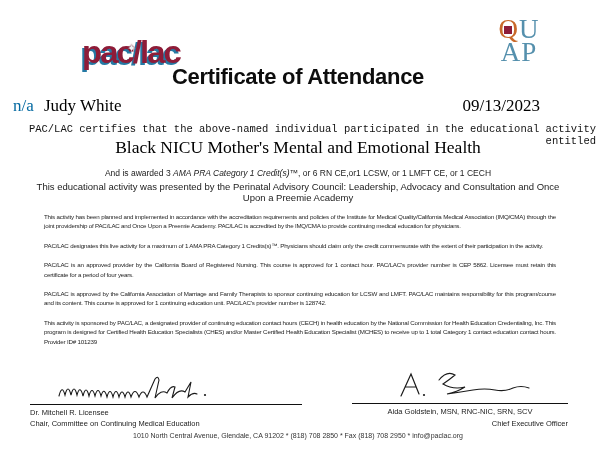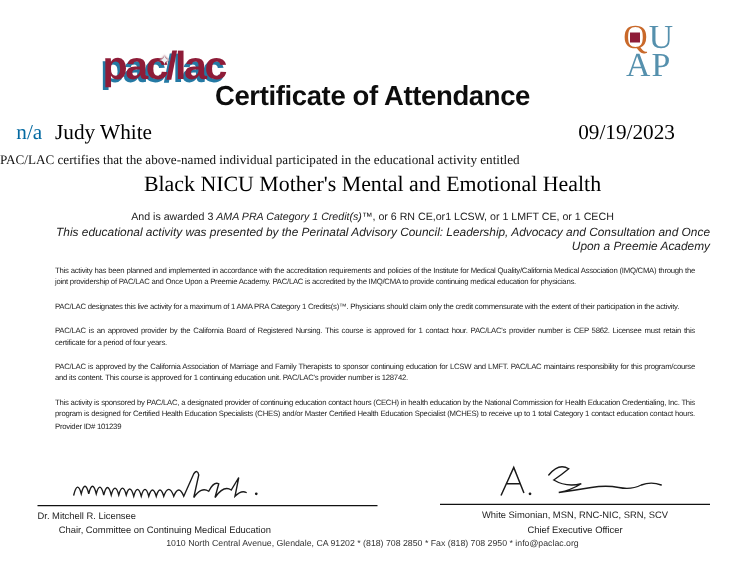--- a/index.html
+++ b/index.html
@@ -23,39 +23,39 @@
   .quap span{position:relative;z-index:1;}
 
   .cert-heading{left:0;right:0;top:64px;text-align:center;font-size:22px;font-weight:bold;
                 color:#0d0d0d;letter-spacing:-0.3px;}
 
   .serif{font-family:"Liberation Serif",serif;}
   .recipient-name{left:44px;top:96px;font-size:17px;color:#000;}
   .course-field{left:0;right:0;top:96px;text-align:left;font-size:17px;color:#0369a1;padding-left:13px;}
   .date-field{right:56px;top:96px;font-size:17px;color:#000;}
 
-  .certifies{left:0;right:0;top:123px;text-align:left;font-size:10.5px;color:#111;}
+  .certifies{left:0;right:0;top:123px;text-align:right;font-size:10.5px;color:#111;font-family:Liberation Mono, monospace;}
   .activity-title{left:0;right:0;top:137px;text-align:center;font-size:17.5px;color:#000;}
   .award{left:0;right:0;top:168px;text-align:center;font-size:8.5px;color:#222;}
   .award .it{font-style:italic;}
-  .presented{left:50%;top:181px;transform:translateX(-50%);width:540px;text-align:right;
-             font-style:italic;font-size:9.5px;line-height:11px;color:#222;}
+  .presented{left:50%;top:181px;transform:translateX(-50%);width:540px;text-align:center;
+             font-size:9.5px;line-height:11px;color:#222;}
 
   .paragraphs{left:44px;top:212px;width:512px;font-size:6.2px;letter-spacing:-0.2px;
               line-height:9.4px;text-align:justify;color:#1d1d1d;}
   .paragraphs p{margin:0 0 10px 0;}
 
   .sig-svg-left{left:55px;top:372px;}
   .sig-svg-right{left:395px;top:368px;}
   .sig-line-left{left:30px;top:404px;width:272px;border-top:1.5px solid #111;height:0;}
   .sig-line-right{left:352px;top:403px;width:216px;border-top:1.5px solid #111;height:0;}
   .sig-name-left{left:30px;top:408px;font-size:7.5px;color:#222;}
-  .sig-title-left{left:47px;top:419px;font-size:7.5px;color:#222;}
+  .sig-title-left{left:30px;top:419px;font-size:7.5px;color:#222;}
   .sig-block-right{left:352px;top:407px;width:216px;text-align:center;font-size:7.5px;color:#222;}
-  .sig-block-right .t2{margin-top:3px;}
+  .sig-block-right .t2{margin-top:3px;text-align:right;}
 
   .footer{left:0;right:0;top:432px;text-align:center;font-size:7px;color:#333;}
 </style>
 </head>
 <body>
 
 <div class="page">
 
   <div class="abs paclac">pac/lac</div>
   <div class="abs logo-star">✦</div>
@@ -63,21 +63,21 @@
   <div class="abs quap">
     <div class="quap-square"></div>
     <div><span class="q">Q</span><span class="blue">U</span></div>
     <div><span class="blue">A</span><span class="blue">P</span></div>
   </div>
 
   <div class="abs cert-heading">Certificate of Attendance</div>
 
   <div class="abs serif recipient-name">Judy White</div>
   <div class="abs serif course-field">n/a</div>
-  <div class="abs serif date-field">09/19/2023</div>
+  <div class="abs serif date-field">09/13/2023</div>
 
   <div class="abs serif certifies">PAC/LAC certifies that the above-named individual participated in the educational activity entitled</div>
   <div class="abs serif activity-title">Black NICU Mother's Mental and Emotional Health</div>
 
   <div class="abs award">
     <span>And is awarded 3 </span><span class="it">AMA PRA Category 1 Credit(s)™</span><span>, or 6 RN CE,or1 LCSW, or 1 LMFT CE, or 1 CECH</span>
   </div>
 
   <div class="abs presented">This educational activity was presented by the Perinatal Advisory Council: Leadership, Advocacy and Consultation and Once Upon a Preemie Academy</div>
 
@@ -104,19 +104,19 @@
     </svg>
   </div>
 
   <div class="abs sig-line-left"></div>
   <div class="abs sig-line-right"></div>
 
   <div class="abs sig-name-left">Dr. Mitchell R. Licensee</div>
   <div class="abs sig-title-left">Chair, Committee on Continuing Medical Education</div>
 
   <div class="abs sig-block-right">
-    <div>White Simonian, MSN, RNC-NIC, SRN, SCV</div>
+    <div>Aida Goldstein, MSN, RNC-NIC, SRN, SCV</div>
     <div class="t2">Chief Executive Officer</div>
   </div>
 
   <div class="abs footer">1010 North Central Avenue, Glendale, CA 91202 * (818) 708 2850 * Fax (818) 708 2950 * info@paclac.org</div>
 
 </div>
 
 </body></html>

